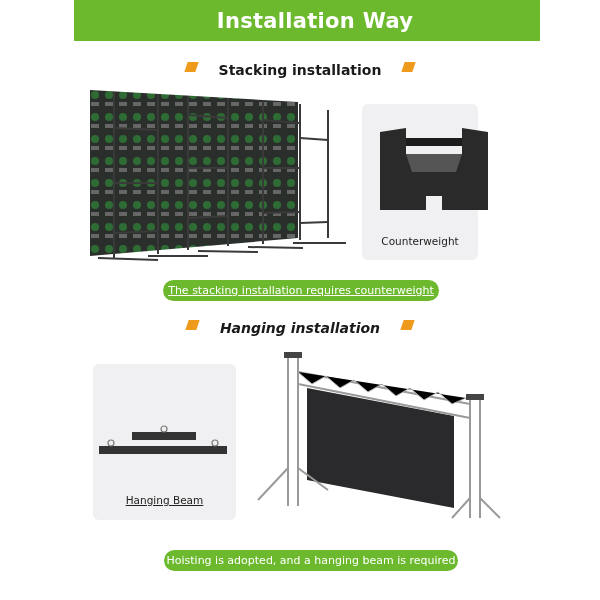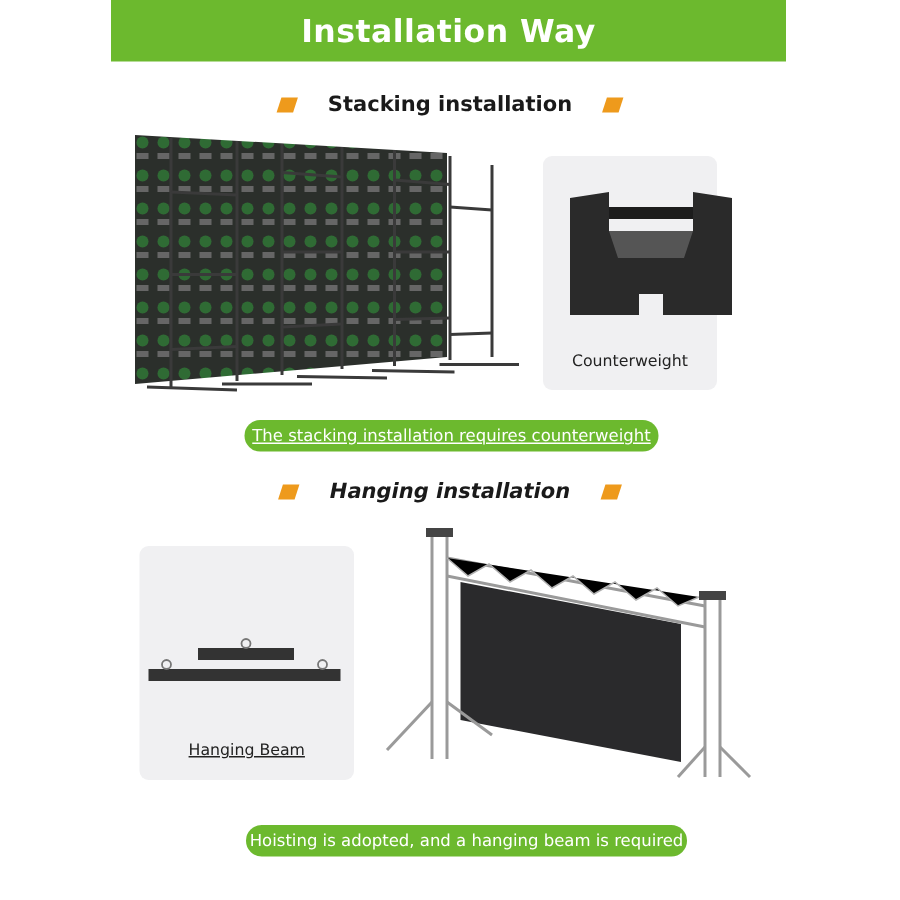--- a/index.html
+++ b/index.html
@@ -1,19 +1,19 @@
 <!DOCTYPE html>
 <html><head>
 <meta charset="utf-8">
 <style>
   html, body { margin: 0; padding: 0; background: #ffffff; }
   body { width: 600px; height: 600px; position: relative; overflow: hidden; font-family: "DejaVu Sans", sans-serif; }
-  .banner { position: absolute; left: 74px; top: 0; width: 450px; height: 41px; background: #6cb92e; display: flex; align-items: center; justify-content: center; }
+  .banner { position: absolute; left: 74px; top: 0; width: 450px; height: 41px; background: #6cb92e; display: flex; align-items: center; justify-content: center; padding-left: 16px; }
   .banner-title { color: #ffffff; font-size: 21px; font-weight: bold; letter-spacing: 0.3px; }
-  .section-title { position: absolute; left: 0; width: 600px; display: flex; align-items: center; justify-content: center; gap: 18px; }
+  .section-title { position: absolute; left: 0; width: 600px; display: flex; align-items: flex-start; justify-content: center; gap: 18px; }
   .section-title .marker { width: 11px; height: 10px; background: #ee9a1c; transform: skewX(-18deg); display: inline-block; }
   .section-title .label { font-size: 14px; font-weight: bold; color: #1a1a1a; margin: 0 4px; }
   .pill { position: absolute; background: #6cb92e; color: #ffffff; border-radius: 11px; font-size: 11px; display: flex; align-items: center; justify-content: center; }
   .card { position: absolute; background: #f0f0f2; border-radius: 6px; }
   .card-caption { position: absolute; left: 0; right: 0; text-align: center; font-size: 10.5px; color: #222; }
   .img-block { position: absolute; }
 </style>
 </head>
 <body>
 

